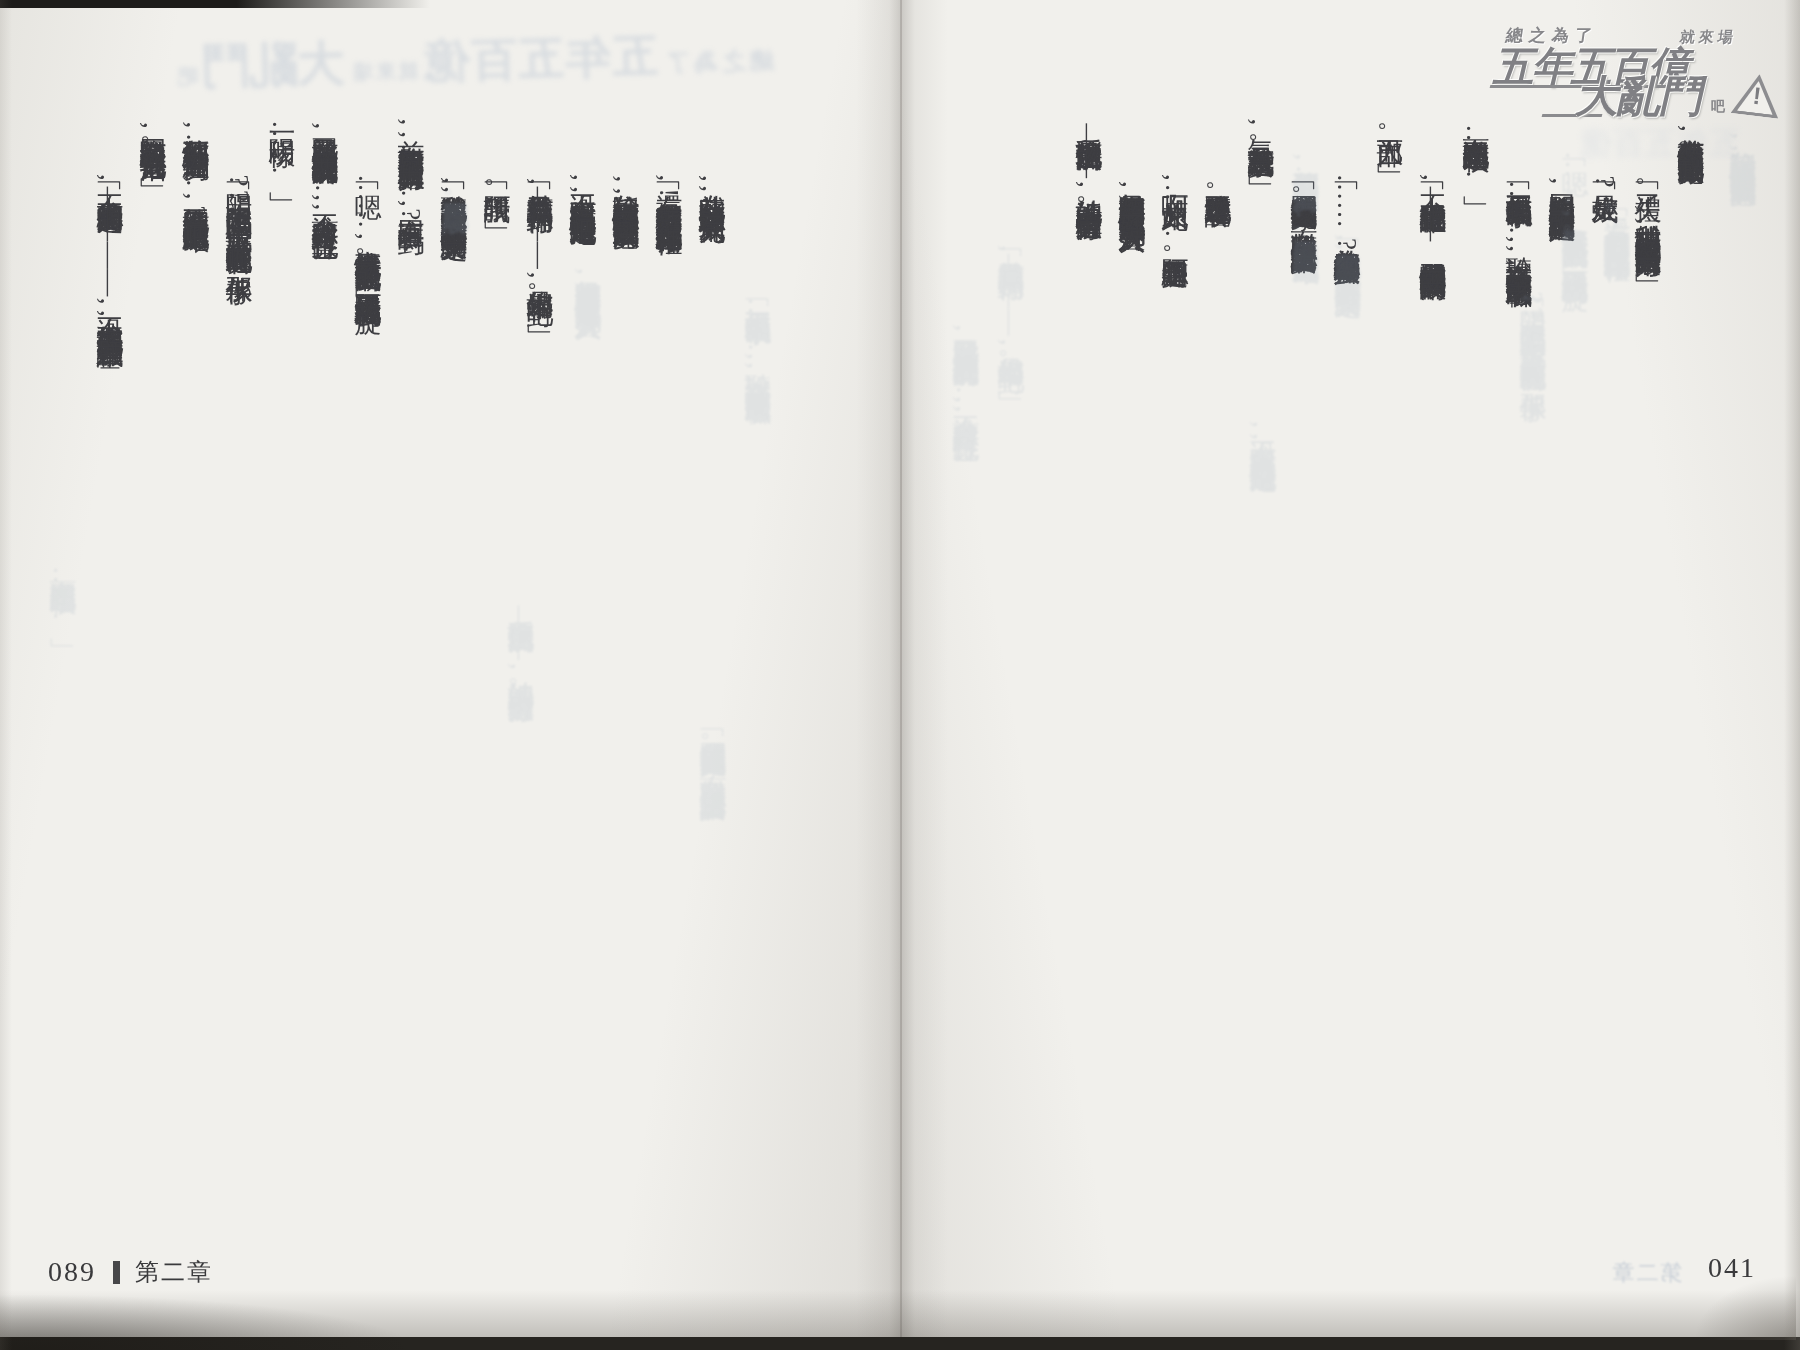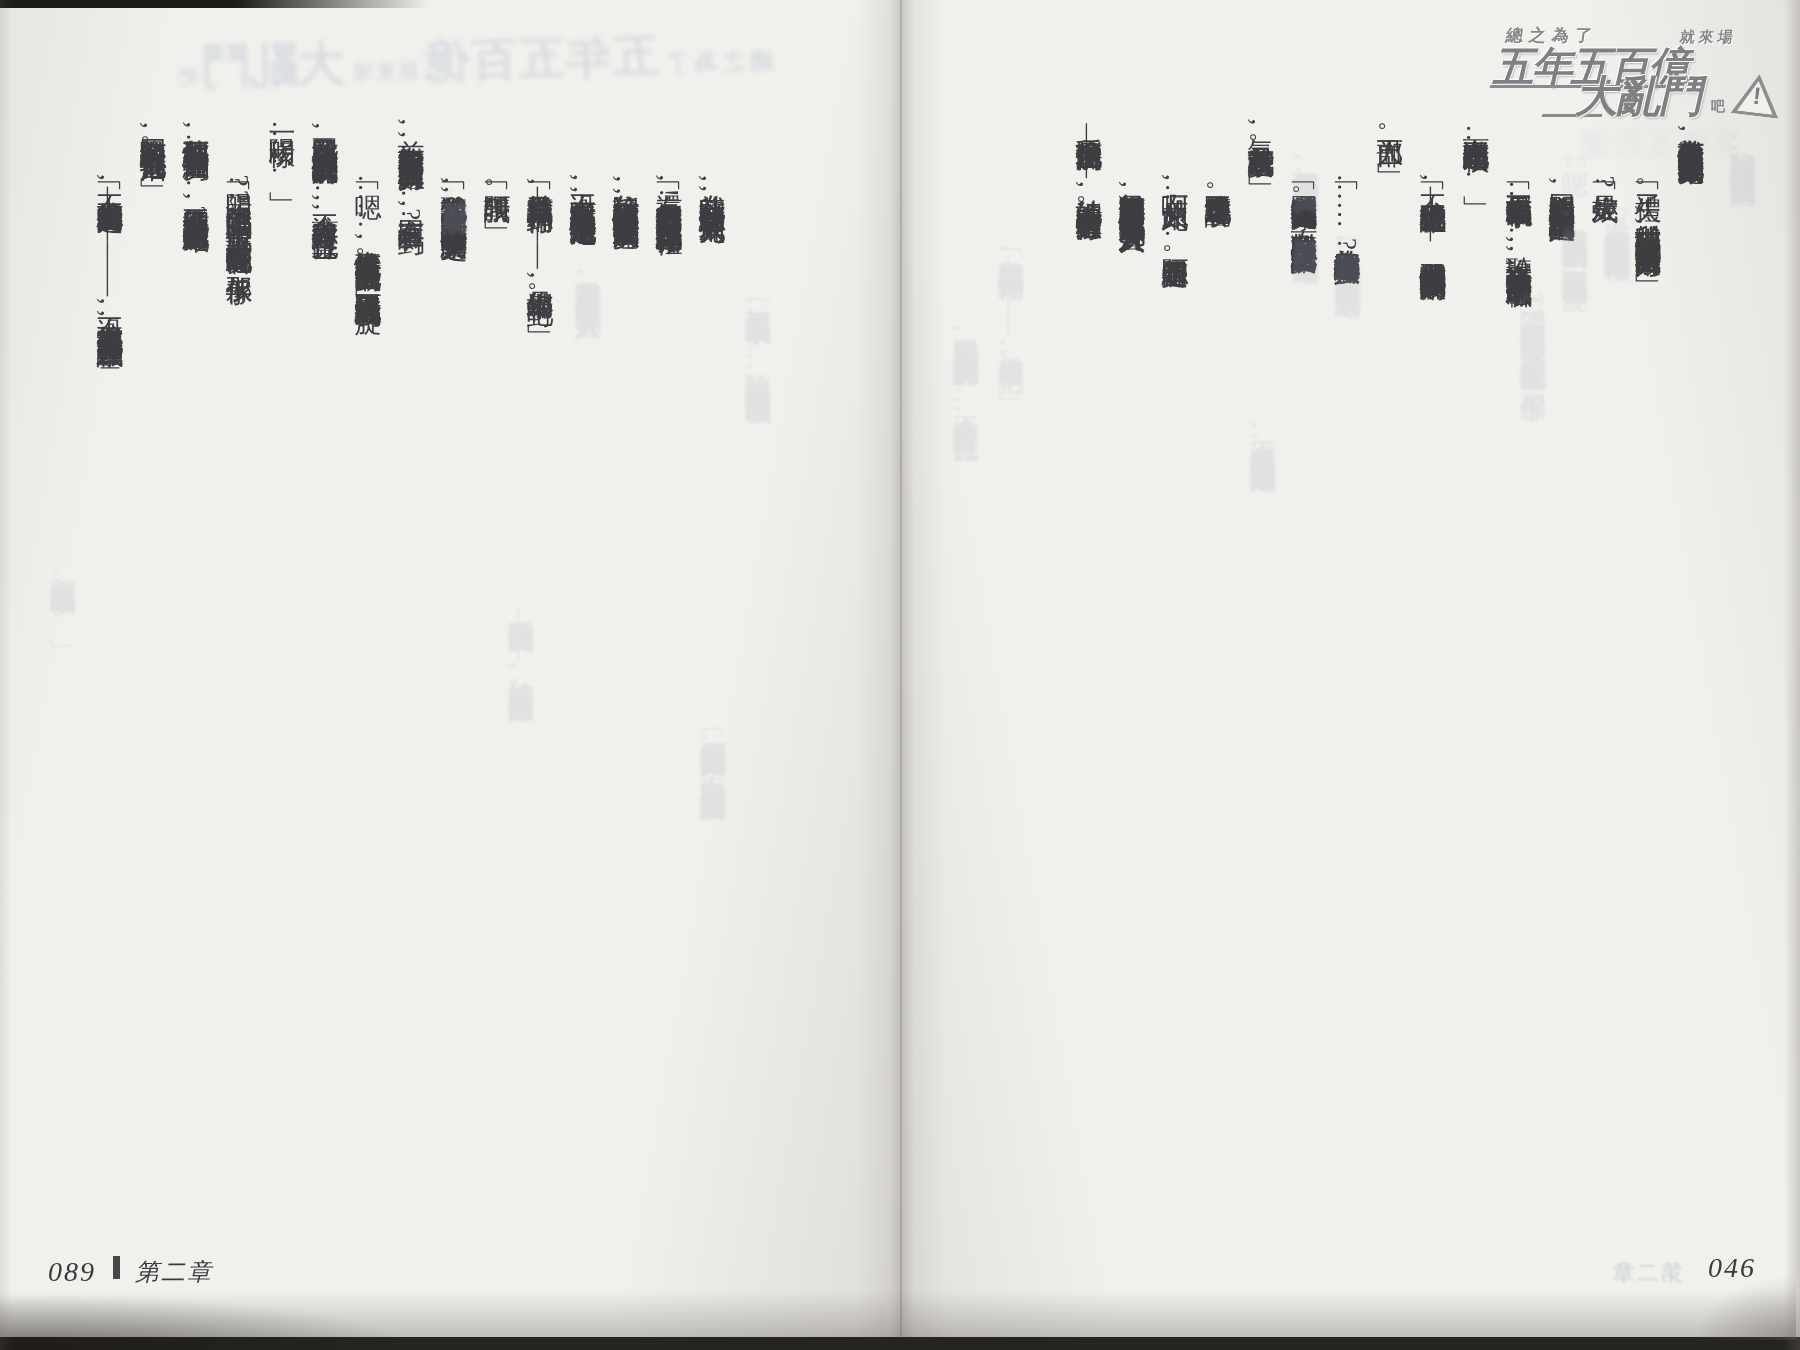--- a/index.html
+++ b/index.html
@@ -82,21 +82,21 @@
   .logo .particle{position:absolute;left:221px;top:80px;font-size:14px;font-weight:bold;}
   .logo .warn{position:absolute;left:243px;top:56px;width:48px;height:42px;transform:rotate(7deg);}
   .logo .warn .tri-outer{position:absolute;left:0;top:0;width:48px;height:42px;background:#8d8d90;
     clip-path:polygon(50% 0,100% 100%,0 100%);}
   .logo .warn .tri-inner{position:absolute;left:6px;top:7px;width:36px;height:32px;background:#f1f0ec;
     clip-path:polygon(50% 0,100% 100%,0 100%);}
   .logo .warn .mark{position:absolute;left:0;top:8px;width:48px;text-align:center;
     font-size:24px;font-weight:bold;color:#7c7c80;font-family:"Liberation Sans",sans-serif;}
 
   
-  .footer{position:absolute;display:flex;align-items:flex-start;color:#3a3a3c;font-style:italic;}
+  .footer{position:absolute;display:flex;align-items:center;color:#3a3a3c;}
   .footer-left{left:48px;top:1256px;}
   .footer-right{left:1708px;top:1252px;}
   .page-num{font-size:28px;letter-spacing:2px;}
   .footer-bar{display:inline-block;width:7px;height:23px;background:#474749;margin:0 15px 0 17px;}
   .chapter{font-size:24px;letter-spacing:2px;}
   .ghost-chapter{position:absolute;left:1610px;top:1258px;font-size:22px;letter-spacing:2px;
     color:#b7c1ce;opacity:0.7;filter:blur(1px);transform:scaleX(-1);pointer-events:none;}
 </style>
 </head>
 <body>
@@ -180,21 +180,21 @@
 <div class="ghost" style="left:434px;top:180px;height:400px">成大堅定不移地單手叉腰說著。</div>
 <div class="ghost" style="left:41px;top:560px;height:560px">在面試時也比不上這間學校……」</div>
 
 <div class="footer footer-left">
   <span class="page-num">089</span>
   <span class="footer-bar"></span>
   <span class="chapter">第二章</span>
 </div>
 <div class="ghost-chapter">第二章</div>
 <div class="footer footer-right">
-  <span class="page-num">046</span>
+  <span class="page-num">041</span>
 </div>
 
 <div class="spine"></div>
 <div class="top-edge"></div>
 <div class="bottom-shadow"></div>
 <div class="bottom-edge"></div>
 <div class="bottom-left-dark"></div>
 <div class="corner-curl"></div>
 <div class="right-edge"></div>
 <div class="left-edge"></div>

